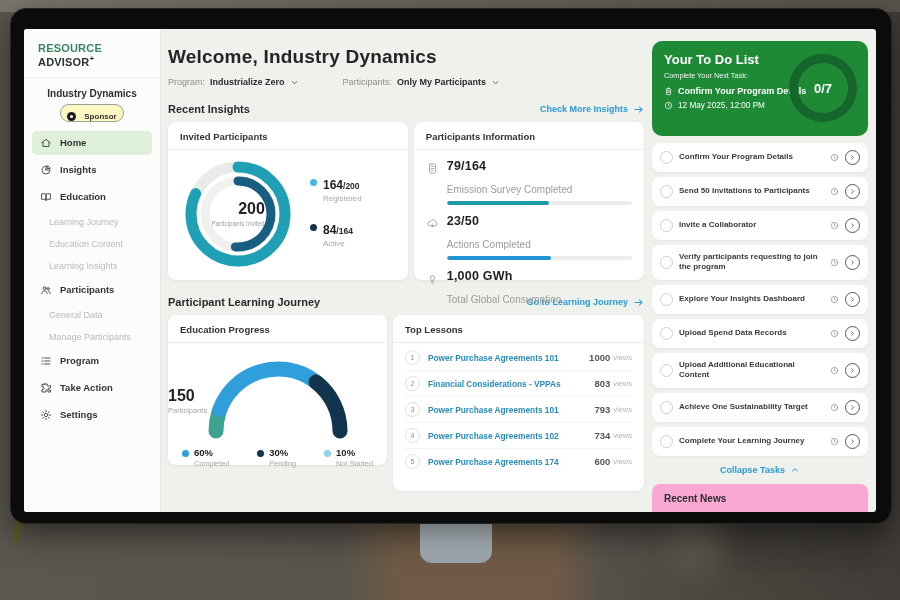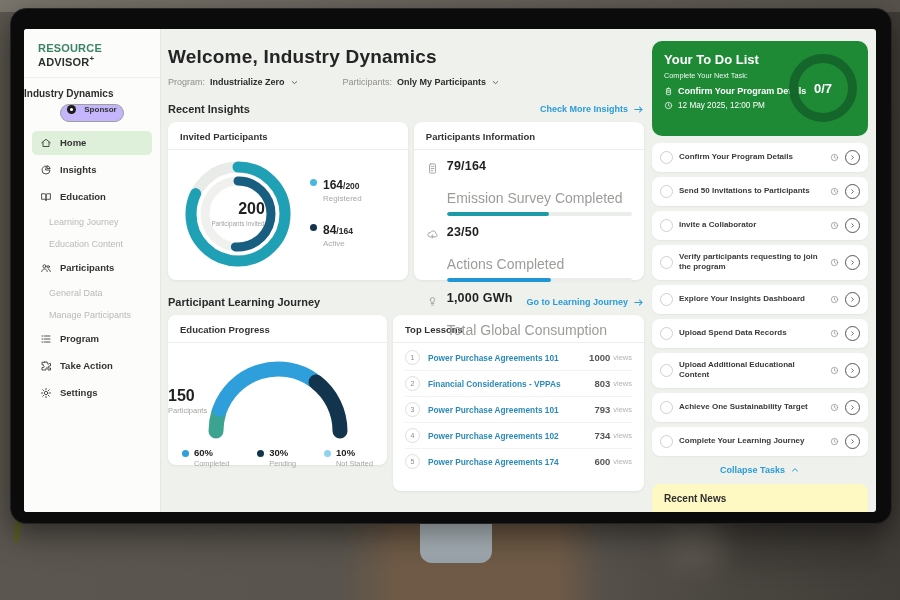--- a/index.html
+++ b/index.html
@@ -18,23 +18,23 @@
   
   .monitor{position:absolute;left:10px;top:8px;width:880px;height:514px;background:#0b0b0c;border-radius:16px;
            box-shadow:0 10px 30px rgba(0,0,0,.5);border:1px solid #232323;}
   .screen{position:absolute;left:13px;top:20px;width:852px;height:483px;background:#eff1ed;border-radius:3px;overflow:hidden;}
 
   
   .sidebar{position:absolute;left:0;top:0;width:137px;height:100%;background:#fcfdfb;border-right:1px solid #e5e7e3;box-sizing:border-box;}
   .logo{padding:13px 0 9px 14px;font-size:11px;font-weight:700;letter-spacing:.2px;border-bottom:1px solid #eef0ec;}
   .logo-green{color:#3a8464;} .logo-dark{color:#29332e;}
   .logo sup{color:#29332e;font-size:8px;}
-  .org{font-size:10px;font-weight:700;color:#2e2e2e;margin-top:10px;}
-  .badge{margin:5px auto 0;width:62px;height:16px;border:1px solid #9aa09a;border-radius:9px;background:#c4b5fd;
-         display:flex;align-items:flex-start;justify-content:center;gap:8px;font-size:8px;color:#333;font-weight:600;cursor:pointer;}
+  .org{text-align:center;font-size:10px;font-weight:700;color:#2e2e2e;margin-top:10px;}
+  .badge{margin:5px auto 0;width:62px;height:16px;border:1px solid #9aa09a;border-radius:9px;background:#fef9c3;
+         display:flex;align-items:flex-end;justify-content:center;gap:8px;font-size:8px;color:#333;font-weight:600;cursor:pointer;}
   .badge-dot{width:9px;height:9px;border-radius:50%;background:#1b1b1b;position:relative;flex-shrink:0;}
   .badge-dot::after{content:"";position:absolute;left:3px;top:3px;width:3px;height:3px;background:#fff;border-radius:50%;}
   nav{display:block;margin-top:9px;}
   .nav-item{display:flex;align-items:center;gap:8px;margin:0 8px 3px;padding:6px 8px;border-radius:5px;
             font-size:9.5px;font-weight:700;color:#333;cursor:pointer;}
   .nav-item.lvl2{padding:5px 8px 5px 17px;margin-bottom:2px;font-weight:400;color:#b9bab6;font-size:9px;}
   .nav-item.active{background:#def0da;}
   .nico{width:12px;height:12px;stroke-width:1.8;color:#3d3d3d;flex-shrink:0;}
 
   
@@ -68,21 +68,21 @@
   .dl-val{font-size:12px;font-weight:700;color:#1e1e1e;}
   .dl-den{font-size:8.5px;font-weight:700;color:#2a2a2a;}
   .dl-lab{font-size:8px;color:#a8a8a5;margin-top:1px;}
 
   
   .stats{padding:9px 12px 0;}
   .stat{display:flex;gap:8px;margin-bottom:9px;}
   .stat-icon{width:13px;height:13px;color:#9fa4a0;stroke-width:1.7;margin-top:3px;flex-shrink:0;}
   .stat-body{flex:1;}
   .stat-num{font-size:12.5px;font-weight:700;color:#1f1f1f;letter-spacing:.2px;}
-  .stat-lab{font-size:14px;color:#9c9c99;margin-top:17px;}
+  .stat-lab{font-size:10px;color:#9c9c99;margin-top:11px;}
   .stat-track{height:4px;background:#ebedeb;border-radius:2px;margin-top:6px;overflow:hidden;}
   .stat-fill{height:100%;border-radius:2px;}
 
   
   .gauge-wrap{position:relative;height:98px;}
   .gauge{display:block;margin:4px auto 0;}
   .gauge-center{position:absolute;left:0;right:0;top:40px;text-align:left;}
   .gc-val{font-size:16px;font-weight:700;color:#222;}
   .gc-lab{font-size:7.5px;color:#a5a5a2;margin-top:1px;}
   .gauge-legend{display:flex;justify-content:space-between;padding:2px 14px 0;}
@@ -116,21 +116,21 @@
         box-shadow:0 1px 2px rgba(40,40,40,.05);cursor:pointer;}
   .t-check{width:13px;height:13px;border:1.4px solid #cdd1cd;border-radius:50%;flex-shrink:0;box-sizing:border-box;}
   .t-label{flex:1;font-size:8px;font-weight:600;color:#3a3a3a;line-height:1.3;}
   .t-clock{width:9px;height:9px;color:#8f8f8c;stroke-width:2;flex-shrink:0;}
   .t-chev{width:15px;height:15px;border:1.3px solid #565656;border-radius:50%;display:flex;align-items:center;
           justify-content:center;flex-shrink:0;box-sizing:border-box;color:#444;}
   .t-chev svg{width:7px;height:7px;stroke-width:2.6;}
   .collapse{display:flex;align-items:center;justify-content:center;gap:5px;margin-top:9px;color:#2b9bd8;
             font-size:9px;font-weight:700;cursor:pointer;}
   .collapse svg{width:10px;height:10px;stroke-width:2.4;}
-  .news{margin-top:9px;background:#fef9c3;border-radius:8px;padding:9px 12px 14px;box-shadow:0 1px 2px rgba(40,40,40,.05);}
+  .news{margin-top:9px;background:#f9a8d4;border-radius:8px;padding:9px 12px 14px;box-shadow:0 1px 2px rgba(40,40,40,.05);}
   .news-title{font-size:10px;font-weight:700;color:#2e2e2e;}
   .news-div{height:1px;background:#eaece9;margin-top:8px;}
 </style>
 </head>
 <body>
 
 <div class="bg"></div>
 <div class="bg-top"></div>
 <div class="bg-win"></div>
 <div class="bg-win2"></div>
@@ -170,20 +170,23 @@
               <path d="M4 5.5h5.5a2.5 2.5 0 0 1 2.5 2.5v11a2.5 2.5 0 0 0-2.5-2.5H4z"></path>
               <path d="M20 5.5h-5.5A2.5 2.5 0 0 0 12 8v11a2.5 2.5 0 0 1 2.5-2.5H20z"></path>
             </svg>
             <span>Education</span>
           </div>
           <div class="nav-item lvl2">
             <span>Learning Journey</span>
           </div>
           <div class="nav-item lvl2">
             <span>Education Content</span>
+          </div>
+          <div class="nav-item lvl2">
+            <span>Learning Insights</span>
           </div>
           <div class="nav-item lvl1">
             <svg class="nico" viewBox="0 0 24 24" width="10" height="10">
               <circle cx="9" cy="8.5" r="3"></circle>
               <path d="M3.5 19c.6-3.2 2.7-5 5.5-5s4.9 1.8 5.5 5"></path>
               <circle cx="16.5" cy="9.5" r="2.3"></circle>
               <path d="M16.5 14.3c2.3.4 3.6 2 4 4.7"></path>
             </svg>
             <span>Participants</span>
           </div>

